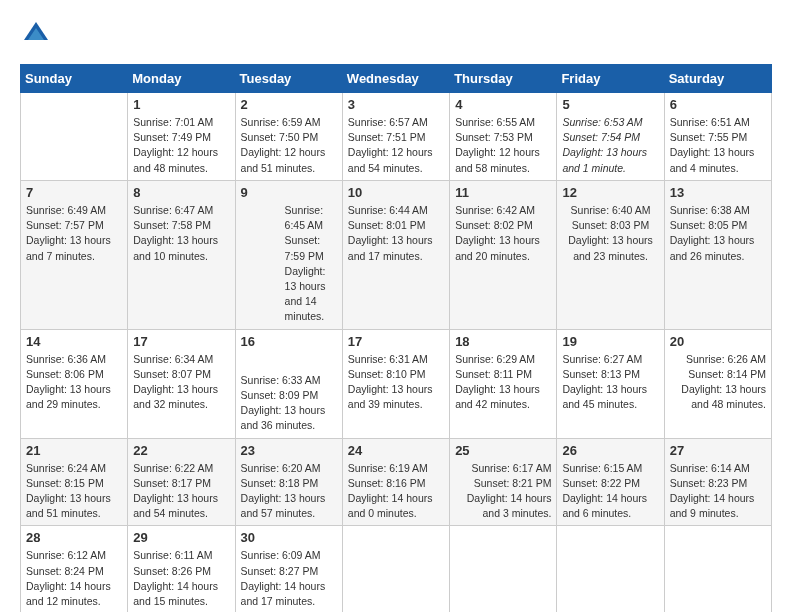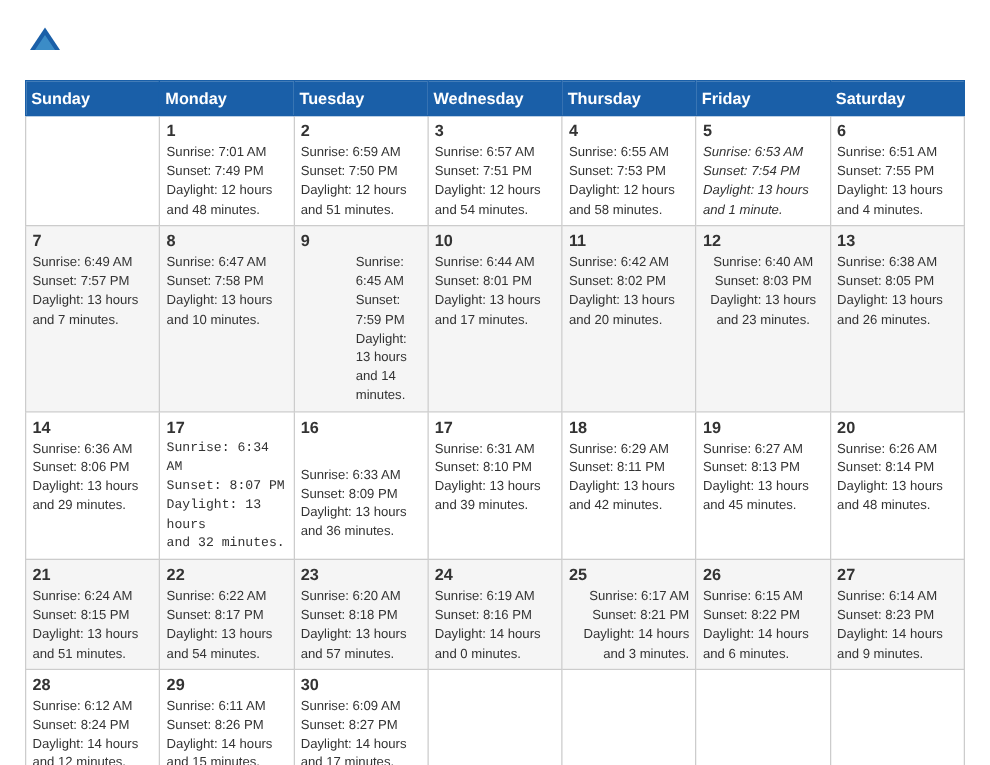--- a/index.html
+++ b/index.html
@@ -223,21 +223,21 @@
       <tr>
         <td>
           <span class="day-num">14</span>
           <div class="cell-content" style="white-space: pre-line;">Sunrise: 6:36 AM
 Sunset: 8:06 PM
 Daylight: 13 hours
 and 29 minutes.</div>
         </td>
         <td>
           <span class="day-num">17</span>
-          <div class="cell-content" style="white-space: pre-line; font-family: Liberation Mono, monospace;">Sunrise: 6:34 AM
+          <div class="cell-content" style="white-space: pre-line;">Sunrise: 6:34 AM
 Sunset: 8:07 PM
 Daylight: 13 hours
 and 32 minutes.</div>
         </td>
         <td>
           <span class="day-num">16</span>
           <div class="cell-content" style="white-space: pre-line; margin-top: 24px;">Sunrise: 6:33 AM
 Sunset: 8:09 PM
 Daylight: 13 hours
 and 36 minutes.</div>
@@ -258,21 +258,21 @@
         </td>
         <td>
           <span class="day-num">19</span>
           <div class="cell-content" style="white-space: pre-line;">Sunrise: 6:27 AM
 Sunset: 8:13 PM
 Daylight: 13 hours
 and 45 minutes.</div>
         </td>
         <td>
           <span class="day-num">20</span>
-          <div class="cell-content" style="white-space: pre-line;">Sunrise: 6:26 AM
+          <div class="cell-content" style="white-space: pre-line; text-align: right;">Sunrise: 6:26 AM
 Sunset: 8:14 PM
 Daylight: 13 hours
 and 48 minutes.</div>
         </td>
       </tr>
       <tr>
         <td>
           <span class="day-num">21</span>
           <div class="cell-content" style="white-space: pre-line;">Sunrise: 6:24 AM
 Sunset: 8:15 PM

